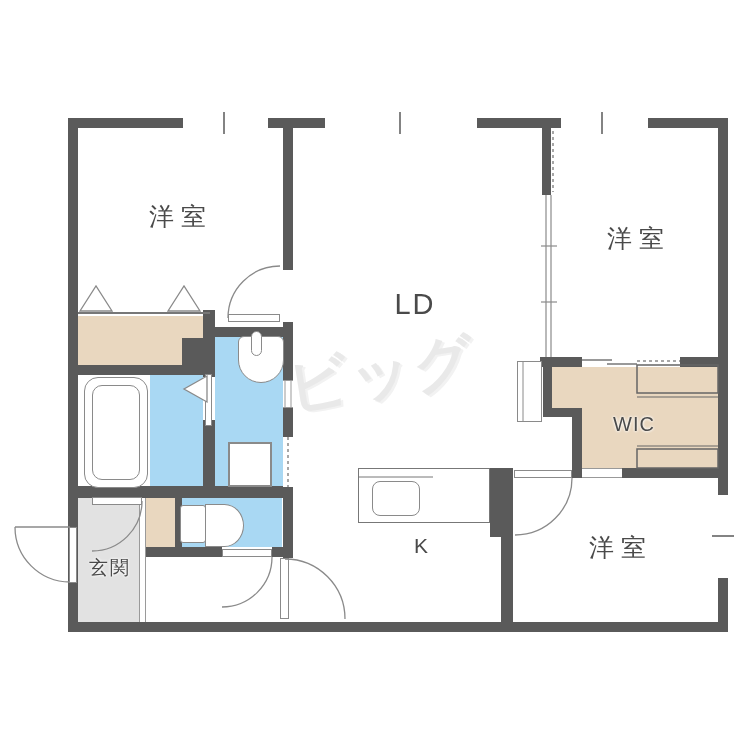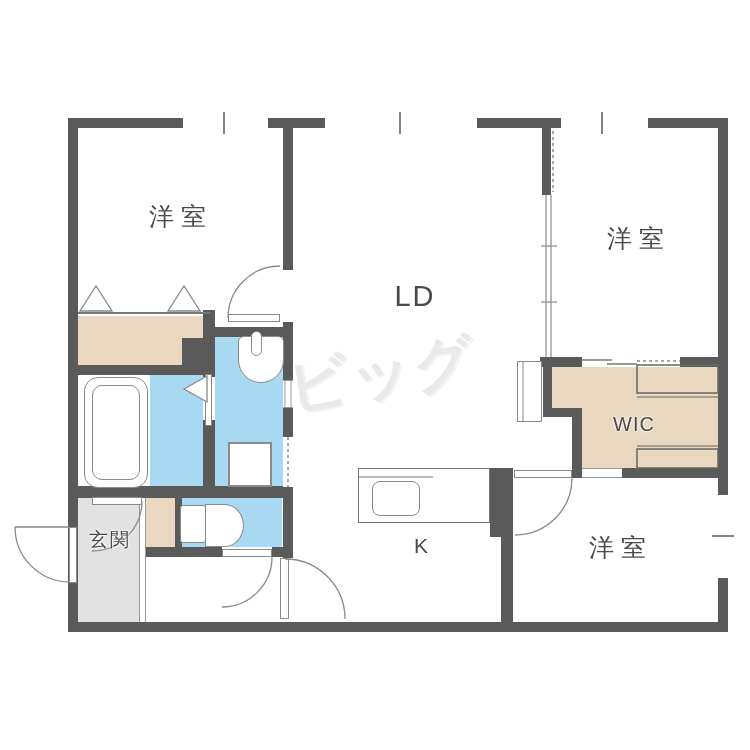--- a/index.html
+++ b/index.html
@@ -143,20 +143,20 @@
     <line x1="291" y1="380" x2="291" y2="408" stroke="#999" stroke-width="1"></line>
 
     <line x1="523" y1="362" x2="523" y2="421" stroke="#8a8a8a" stroke-width="1"></line>
 
     <line x1="358" y1="477" x2="433" y2="477" stroke="#777" stroke-width="1"></line>
   </svg>
 
   <div class="watermark">ビッグ</div>
 
   <div class="room-label jp" style="left:181px;top:216px;">洋室</div>
-  <div class="room-label" style="left:415px;top:296px;font-size:29px;letter-spacing:2px;">LD</div>
+  <div class="room-label" style="left:415px;top:304px;font-size:29px;letter-spacing:2px;">LD</div>
   <div class="room-label jp" style="left:639px;top:238px;">洋室</div>
   <div class="room-label" style="left:634px;top:424px;font-size:20px;letter-spacing:1px;">WIC</div>
   <div class="room-label jp" style="left:621px;top:547px;">洋室</div>
   <div class="room-label" style="left:421px;top:546px;font-size:21px;">K</div>
-  <div class="room-label" style="left:110px;top:540px;font-size:19px;letter-spacing:2px;">玄関</div>
+  <div class="room-label" style="left:110px;top:568px;font-size:19px;letter-spacing:2px;">玄関</div>
 
 </div>
 
 </body></html>

